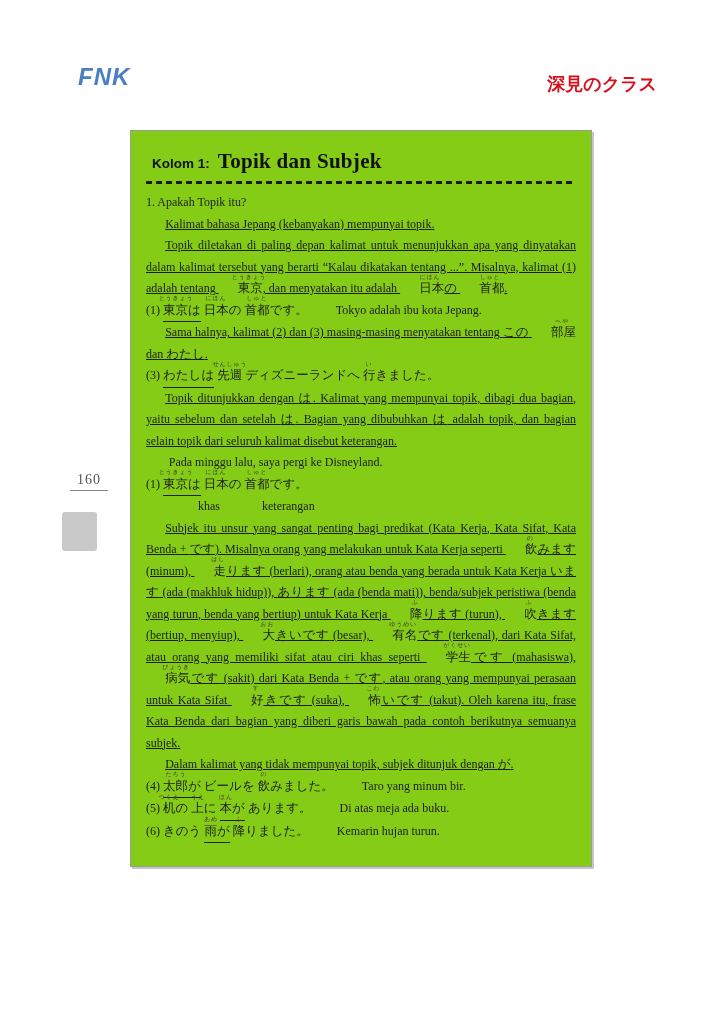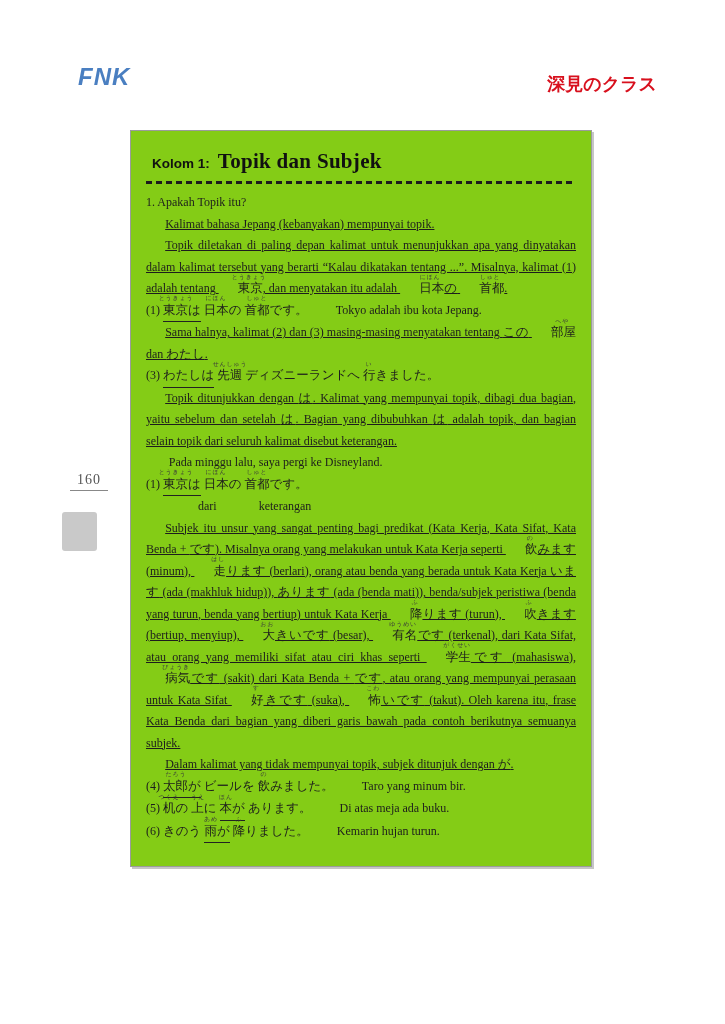--- a/index.html
+++ b/index.html
@@ -74,21 +74,21 @@
     <div class="page-body">
         <div class="line h"><span>1. Apakah Topik itu?</span></div>
         <div class="line p"><span>Kalimat bahasa Jepang (kebanyakan) mempunyai topik.</span></div>
         <div class="line p"><span>Topik diletakan di paling depan kalimat untuk menunjukkan apa yang dinyatakan dalam kalimat tersebut yang berarti “Kalau dikatakan tentang ...”. Misalnya, kalimat (1) adalah tentang </span><span class="jp rb">東京<span class="rt">とうきょう</span></span><span>, dan menyatakan itu adalah </span><span class="jp rb">日本<span class="rt">にほん</span></span><span class="jp">の</span><span> </span><span class="jp rb">首都<span class="rt">しゅと</span></span><span>.</span></div>
         <div class="line ex"><span>(1) </span><span class="jp rb u">東京<span class="rt">とうきょう</span></span><span class="jp u">は</span><span> </span><span class="jp rb">日本<span class="rt">にほん</span></span><span class="jp">の</span><span> </span><span class="jp rb">首都<span class="rt">しゅと</span></span><span class="jp">です。</span><span class="gap"></span><span>Tokyo adalah ibu kota Jepang.</span></div>
         <div class="line p"><span>Sama halnya, kalimat (2) dan (3) masing-masing menyatakan tentang </span><span class="jp">この</span><span> </span><span class="jp rb">部屋<span class="rt">へや</span></span><span> dan </span><span class="jp">わたし</span><span>.</span></div>
         <div class="line ex"><span>(3) </span><span class="jp u">わたしは</span><span> </span><span class="jp rb">先週<span class="rt">せんしゅう</span></span><span> </span><span class="jp">ディズニーランドへ</span><span> </span><span class="jp rb">行<span class="rt">い</span></span><span class="jp">きました。</span></div>
         <div class="line p"><span>Topik ditunjukkan dengan </span><span class="jp">は</span><span>. Kalimat yang mempunyai topik, dibagi dua bagian, yaitu sebelum dan setelah </span><span class="jp">は</span><span>. Bagian yang dibubuhkan </span><span class="jp">は</span><span> adalah topik, dan bagian selain topik dari seluruh kalimat disebut keterangan.</span></div>
         <div class="line tr"><span>Pada minggu lalu, saya pergi ke Disneyland.</span></div>
         <div class="line ex"><span>(1) </span><span class="jp rb u">東京<span class="rt">とうきょう</span></span><span class="jp u">は</span><span> </span><span class="jp rb">日本<span class="rt">にほん</span></span><span class="jp">の</span><span> </span><span class="jp rb">首都<span class="rt">しゅと</span></span><span class="jp">です。</span></div>
-        <div class="line labels"><span style="margin-left: 52px;">dari</span><span style="margin-left: 42px;">keterangan</span></div>
+        <div class="line labels"><span style="margin-left: 52px;">khas</span><span style="margin-left: 42px;">keterangan</span></div>
         <div class="line p"><span>Subjek itu unsur yang sangat penting bagi predikat (Kata Kerja, Kata Sifat, Kata Benda + </span><span class="jp">です</span><span>). Misalnya orang yang melakukan untuk Kata Kerja seperti </span><span class="jp rb">飲<span class="rt">の</span></span><span class="jp">みます</span><span> (minum), </span><span class="jp rb">走<span class="rt">はし</span></span><span class="jp">ります</span><span> (berlari), orang atau benda yang berada untuk Kata Kerja </span><span class="jp">います</span><span> (ada (makhluk hidup)), </span><span class="jp">あります</span><span> (ada (benda mati)), benda/subjek peristiwa (benda yang turun, benda yang bertiup) untuk Kata Kerja </span><span class="jp rb">降<span class="rt">ふ</span></span><span class="jp">ります</span><span> (turun), </span><span class="jp rb">吹<span class="rt">ふ</span></span><span class="jp">きます</span><span> (bertiup, menyiup), </span><span class="jp rb">大<span class="rt">おお</span></span><span class="jp">きいです</span><span> (besar), </span><span class="jp rb">有名<span class="rt">ゆうめい</span></span><span class="jp">です</span><span> (terkenal), dari Kata Sifat, atau orang yang memiliki sifat atau ciri khas seperti </span><span class="jp rb">学生<span class="rt">がくせい</span></span><span class="jp">です</span><span> (mahasiswa), </span><span class="jp rb">病気<span class="rt">びょうき</span></span><span class="jp">です</span><span> (sakit) dari Kata Benda + </span><span class="jp">です</span><span>, atau orang yang mempunyai perasaan untuk Kata Sifat </span><span class="jp rb">好<span class="rt">す</span></span><span class="jp">きです</span><span> (suka), </span><span class="jp rb">怖<span class="rt">こわ</span></span><span class="jp">いです</span><span> (takut). Oleh karena itu, frase Kata Benda dari bagian yang diberi garis bawah pada contoh berikutnya semuanya subjek.</span></div>
         <div class="line p"><span>Dalam kalimat yang tidak mempunyai topik, subjek ditunjuk dengan </span><span class="jp">が</span><span>.</span></div>
         <div class="line ex"><span>(4) </span><span class="jp rb u">太郎<span class="rt">たろう</span></span><span class="jp u">が</span><span> </span><span class="jp">ビールを</span><span> </span><span class="jp rb">飲<span class="rt">の</span></span><span class="jp">みました。</span><span class="gap"></span><span>Taro yang minum bir.</span></div>
         <div class="line ex"><span>(5) </span><span class="jp rb">机<span class="rt">つくえ</span></span><span class="jp">の</span><span> </span><span class="jp rb">上<span class="rt">うえ</span></span><span class="jp">に</span><span> </span><span class="jp rb u">本<span class="rt">ほん</span></span><span class="jp u">が</span><span> </span><span class="jp">あります。</span><span class="gap"></span><span>Di atas meja ada buku.</span></div>
         <div class="line ex"><span>(6) </span><span class="jp">きのう</span><span> </span><span class="jp rb u">雨<span class="rt">あめ</span></span><span class="jp u">が</span><span> </span><span class="jp rb">降<span class="rt">ふ</span></span><span class="jp">りました。</span><span class="gap"></span><span>Kemarin hujan turun.</span></div>
       </div>
   </div>
 
 
 </div>

